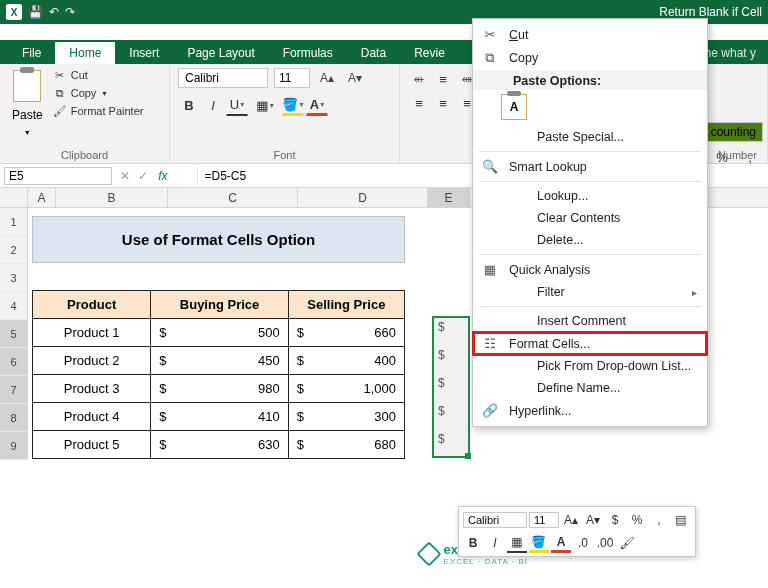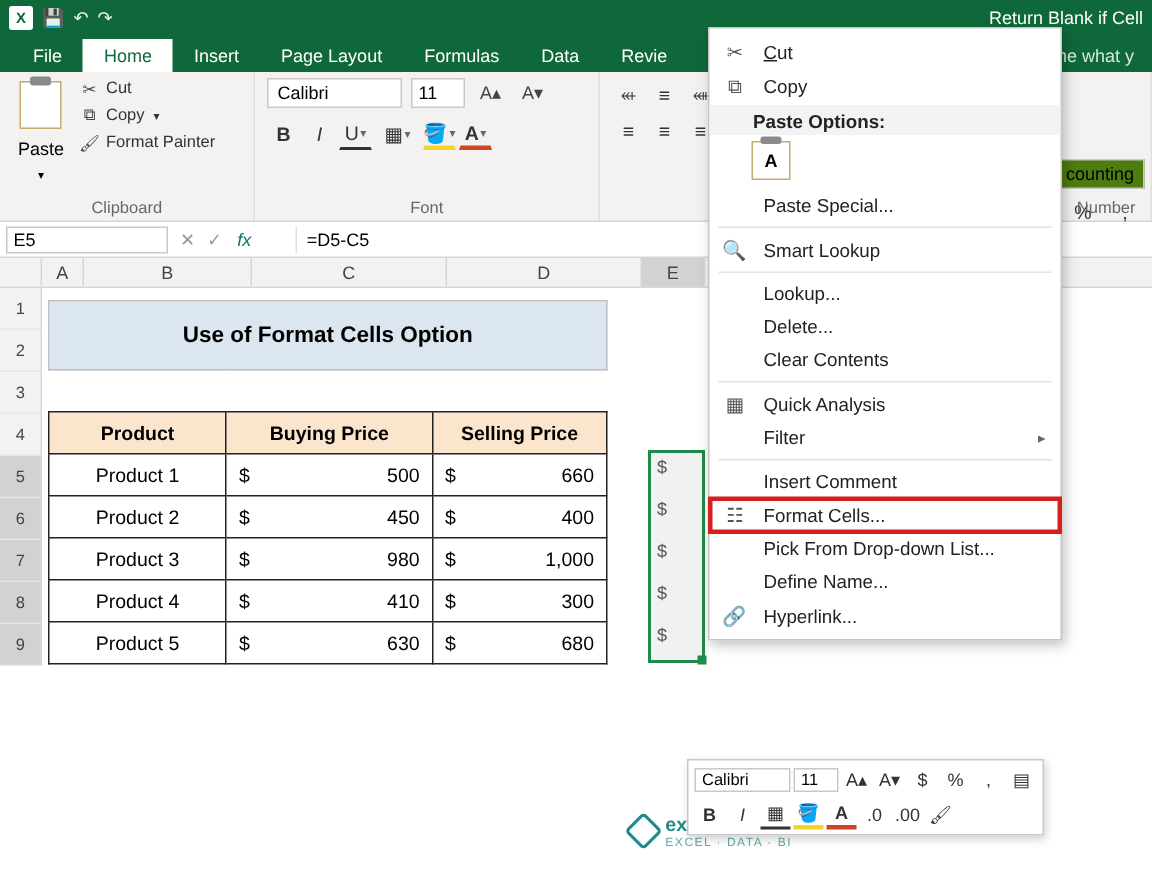--- a/index.html
+++ b/index.html
@@ -3,21 +3,21 @@
 <meta charset="utf-8">
 <style>
 * { margin: 0; padding: 0; box-sizing: border-box; font-family: "Segoe UI", Tahoma, sans-serif; }
 body { width: 768px; height: 588px; overflow: hidden; background: #fff; position: relative; font-size: 12px; }
 
 .titlebar { background: #0f6839; color: #fff; height: 24px; display: flex; align-items: center; justify-content: space-between; padding: 0 6px; }
 .titlebar .left { display: flex; gap: 6px; align-items: center; }
 .titlebar .xl-icon { width: 16px; height: 16px; background: #fff; color: #0f6839; font-weight: bold; display: flex; align-items: center; justify-content: center; font-size: 10px; border-radius: 2px;}
 .qat-btn { color: #fff; opacity:.9; }
 
-.tabs { background: #0f6839; display: flex; align-items: flex-end; height: 24px; padding-left: 8px; }
+.tabs { background: #0f6839; display: flex; align-items: flex-end; height: 24px; padding-left: 8px; margin-top: 16px; }
 .tab { padding: 4px 14px; color: #fff; font-size: 12px; cursor: pointer; }
 .tab.active { background: #fff; color: #0f6839; }
 .tell-me { margin-left: auto; padding: 4px 12px; color: #d6e9de; font-size: 12px; }
 
 .ribbon { background: #f3f2f1; border-bottom: 1px solid #d6d6d6; height: 100px; display: flex; }
 .group { border-right: 1px solid #e0e0e0; padding: 4px 8px 2px; display: flex; flex-direction: column; justify-content: space-between; }
 .group-label { text-align: center; color: #666; font-size: 11px; margin-top: 2px; }
 .group-body { display: flex; gap: 6px; align-items: flex-start; flex: 1; }
 
 .paste-btn { display: flex; flex-direction: column; align-items: center; gap: 6px; padding: 2px 4px; }
@@ -63,22 +63,22 @@
 .cell { border:1px solid #222; height:28px; font-size:13px; padding:0 8px;}
 .cur { display:flex; justify-content:space-between;}
 
 .sel-col { position:absolute; left:432px; top:128px; width:38px; height:142px; border:2px solid #1f8a4c; background:rgba(200,200,200,.25);} 
 .sel-handle{ position:absolute; right:-3px; bottom:-3px; width:6px;height:6px;background:#1f8a4c;}
 
 .context-menu { position:absolute; left:472px; top:18px; width:236px; background:#fff; border:1px solid #c6c6c6; box-shadow:2px 3px 8px rgba(0,0,0,.25); padding:4px 0; font-size:12.5px; z-index:50;}
 .cm-item { display:flex; align-items:center; gap:10px; padding:4px 10px 4px 8px; color:#222;}
 .cm-icon{ width:18px; display:flex; justify-content:center; color:#555; font-size:13px;}
 .cm-sep{ height:1px; background:#e2e2e2; margin:3px 6px;}
-.cm-header{ font-weight:700; padding:4px 10px 2px 29px; color:#222; background:#f3f3f3;}
-.cm-sub{ padding-left:36px;}
+.cm-header{ font-weight:700; padding:4px 10px 2px 40px; color:#222; background:#f3f3f3;}
+.cm-sub{ padding-left:36px;margin-left:28px;}
 .cm-arrow::after{ content:"▸"; margin-left:auto; color:#666; font-size:10px;}
 .cm-underline { text-decoration:underline; text-decoration-color:#222;}
 .cm-highlight { outline:3px solid #d62020; outline-offset:-2px;}
 .paste-A { width:26px;height:26px; border:1px solid #c9a96e; background:#fff; position:relative; margin-left:28px; display:flex; align-items:center; justify-content:center; font-size:12px; font-weight:600;}
 .paste-A::before{content:"";position:absolute;top:-4px;left:5px;width:14px;height:5px;background:#8a8a8a;border-radius:2px;}
 
 .mini-toolbar { position:absolute; left:458px; top:506px; background:#fff; border:1px solid #c8c8c8; box-shadow:1px 2px 6px rgba(0,0,0,.2); padding:3px 4px; display:flex; flex-direction:column; gap:3px; z-index:40;}
 .mt-row{ display:flex; gap:2px; align-items:center;}
 .mt-font{ border:1px solid #c8c8c8; padding:1px 4px; width:64px; font-size:11px;}
 .mt-size{ border:1px solid #c8c8c8; padding:1px 4px; width:30px; font-size:11px;}
@@ -342,24 +342,24 @@
   <div class="cm-sep"></div>
   <div class="cm-item">
       <span class="cm-icon">🔍</span>
       <span>Smart Lookup</span>
     </div>
   <div class="cm-sep"></div>
   <div class="cm-item cm-sub">
       <span>Lookup...</span>
     </div>
   <div class="cm-item cm-sub">
+      <span>Clear Contents</span>
+    </div>
+  <div class="cm-item cm-sub">
       <span>Delete...</span>
-    </div>
-  <div class="cm-item cm-sub">
-      <span>Clear Contents</span>
     </div>
   <div class="cm-sep"></div>
   <div class="cm-item">
       <span class="cm-icon">▦</span>
       <span>Quick Analysis</span>
     </div>
   <div class="cm-item cm-sub cm-arrow">
       <span>Filter</span>
     </div>
   <div class="cm-sep"></div>

